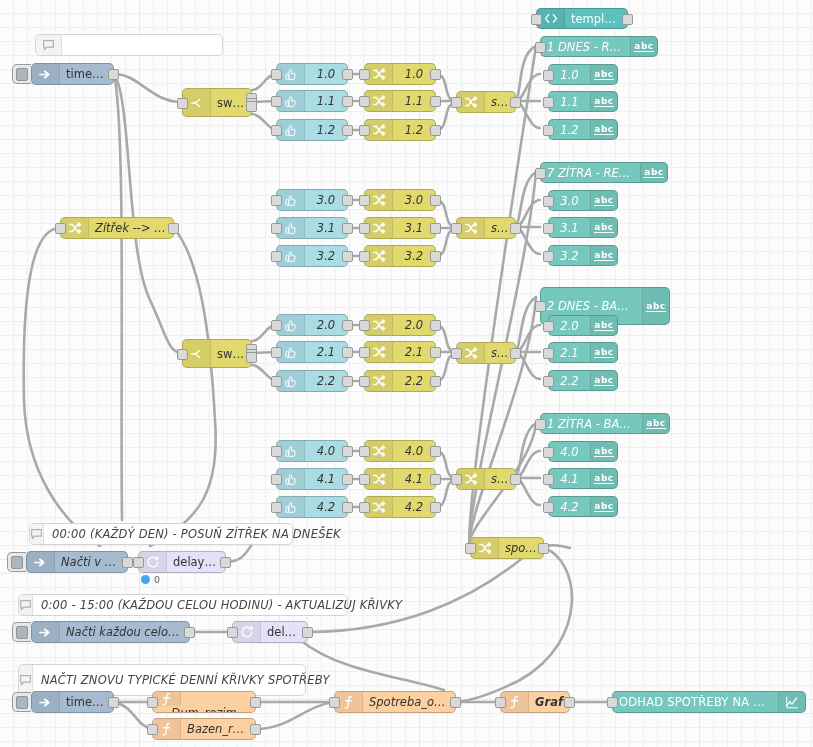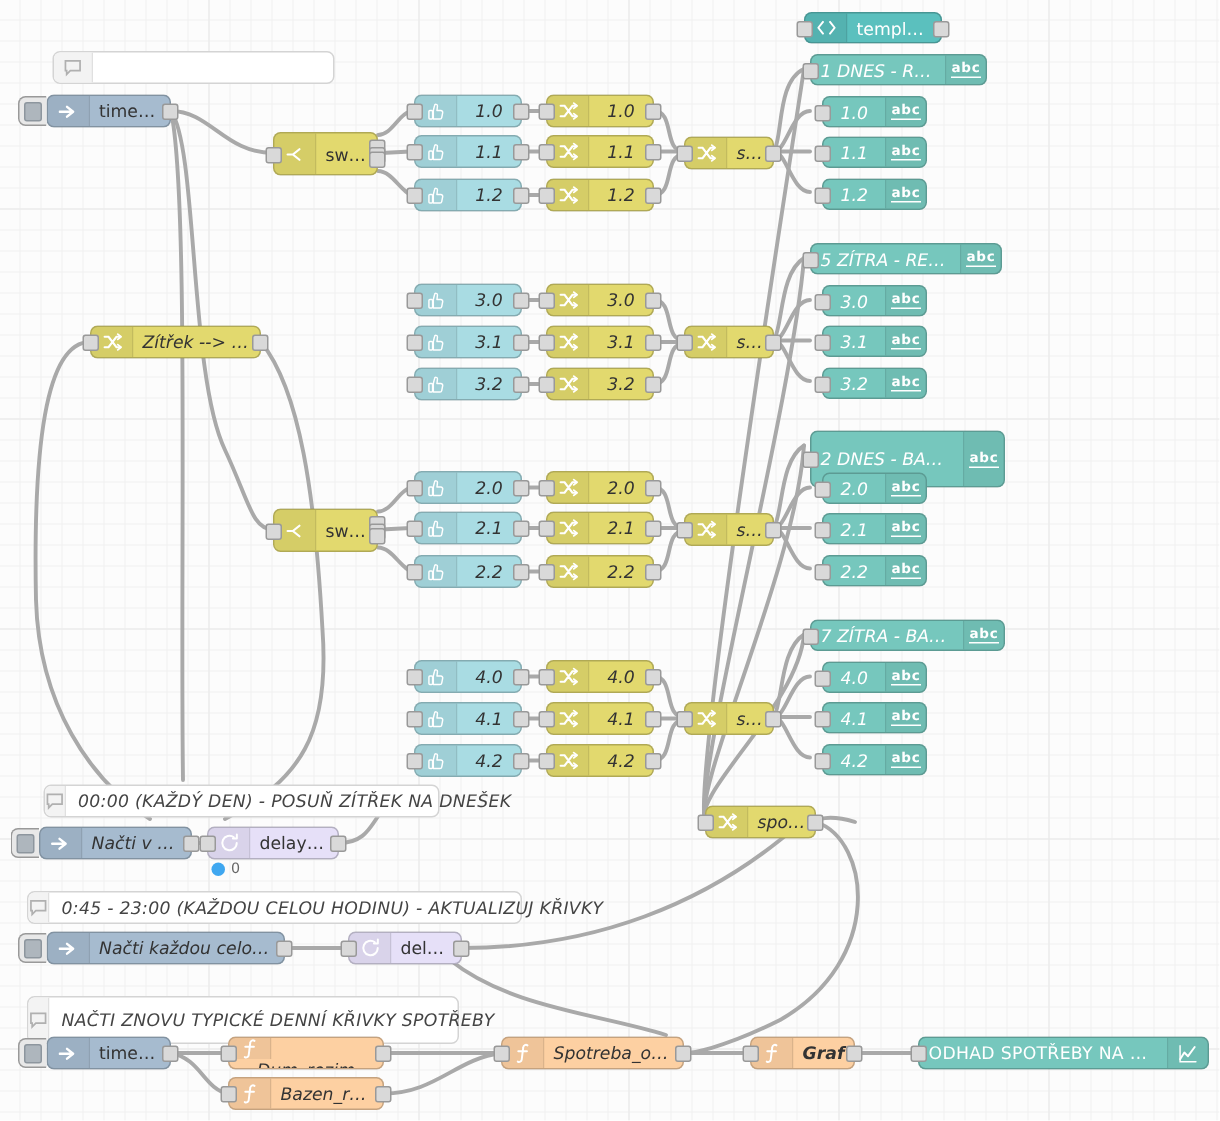--- a/index.html
+++ b/index.html
@@ -221,21 +221,21 @@
     </span>
     <span class="cmt-lbl">00:00 (KAŽDÝ DEN) - POSUŇ ZÍTŘEK NA DNEŠEK</span>
   </div>
 
   <div class="node n-comment" style="left:18px;top:594px;width:330px;height:22px;">
     <span class="cmt-ico">
       <svg width="13" height="13" viewBox="0 0 16 16">
           <path d="M2 2h12v8H6l-3 3V10H2z" fill="none" stroke="#b0b0b0" stroke-width="1.4"></path>
         </svg>
     </span>
-    <span class="cmt-lbl">0:45 - 23:00 (KAŽDOU CELOU HODINU) - AKTUALIZUJ KŘIVKY</span>
+    <span class="cmt-lbl">0:00 - 15:00 (KAŽDOU CELOU HODINU) - AKTUALIZUJ KŘIVKY</span>
   </div>
 
   <div class="node n-comment" style="left:18px;top:664px;width:288px;height:32px;">
     <span class="cmt-ico">
       <svg width="13" height="13" viewBox="0 0 16 16">
           <path d="M2 2h12v8H6l-3 3V10H2z" fill="none" stroke="#b0b0b0" stroke-width="1.4"></path>
         </svg>
     </span>
     <span class="cmt-lbl">NAČTI ZNOVU TYPICKÉ DENNÍ KŘIVKY SPOTŘEBY</span>
   </div>
@@ -692,21 +692,21 @@
   </div>
   <div class="node n-ui" style="left:548px;top:119px;width:70px;height:21px;">
     <span class="lbl c">1.2</span>
     <span class="ico-r">
         <span class="abc">abc</span>
       </span>
     <span class="port in"></span>
   </div>
 
   <div class="node n-ui" style="left:540px;top:162px;width:128px;height:21px;">
-    <span class="lbl c">5 ZÍTRA - REŽIM</span>
+    <span class="lbl c">7 ZÍTRA - REŽIM</span>
     <span class="ico-r">
         <span class="abc">abc</span>
       </span>
     <span class="port in"></span>
   </div>
   <div class="node n-ui" style="left:548px;top:190px;width:70px;height:21px;">
     <span class="lbl c">3.0</span>
     <span class="ico-r">
         <span class="abc">abc</span>
       </span>
@@ -750,21 +750,21 @@
   </div>
   <div class="node n-ui" style="left:548px;top:370px;width:70px;height:21px;">
     <span class="lbl c">2.2</span>
     <span class="ico-r">
         <span class="abc">abc</span>
       </span>
     <span class="port in"></span>
   </div>
 
   <div class="node n-ui" style="left:540px;top:413px;width:130px;height:21px;">
-    <span class="lbl c">7 ZÍTRA - BAZÉN</span>
+    <span class="lbl c">1 ZÍTRA - BAZÉN</span>
     <span class="ico-r">
         <span class="abc">abc</span>
       </span>
     <span class="port in"></span>
   </div>
   <div class="node n-ui" style="left:548px;top:441px;width:70px;height:21px;">
     <span class="lbl c">4.0</span>
     <span class="ico-r">
         <span class="abc">abc</span>
       </span>

